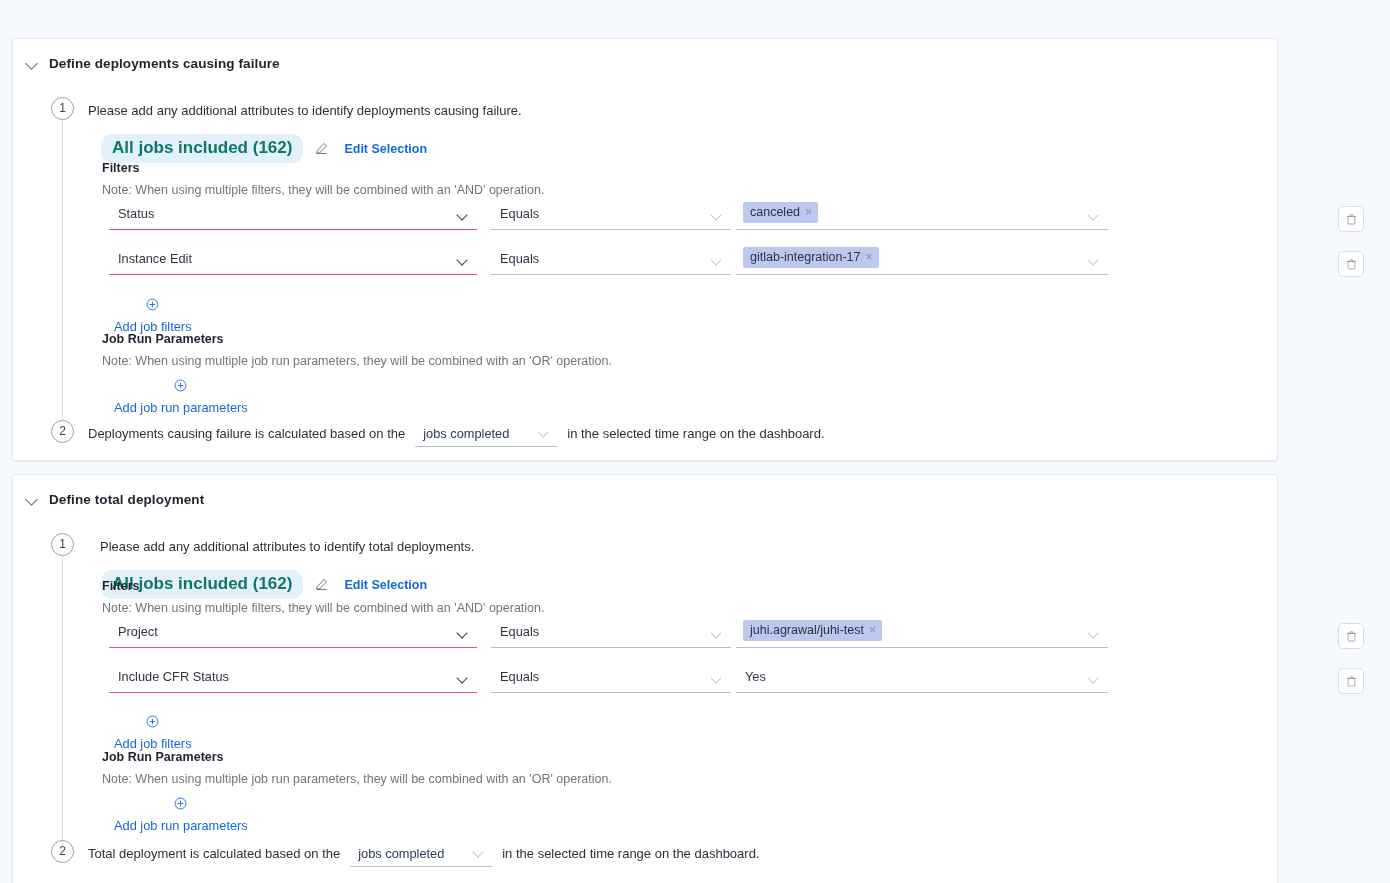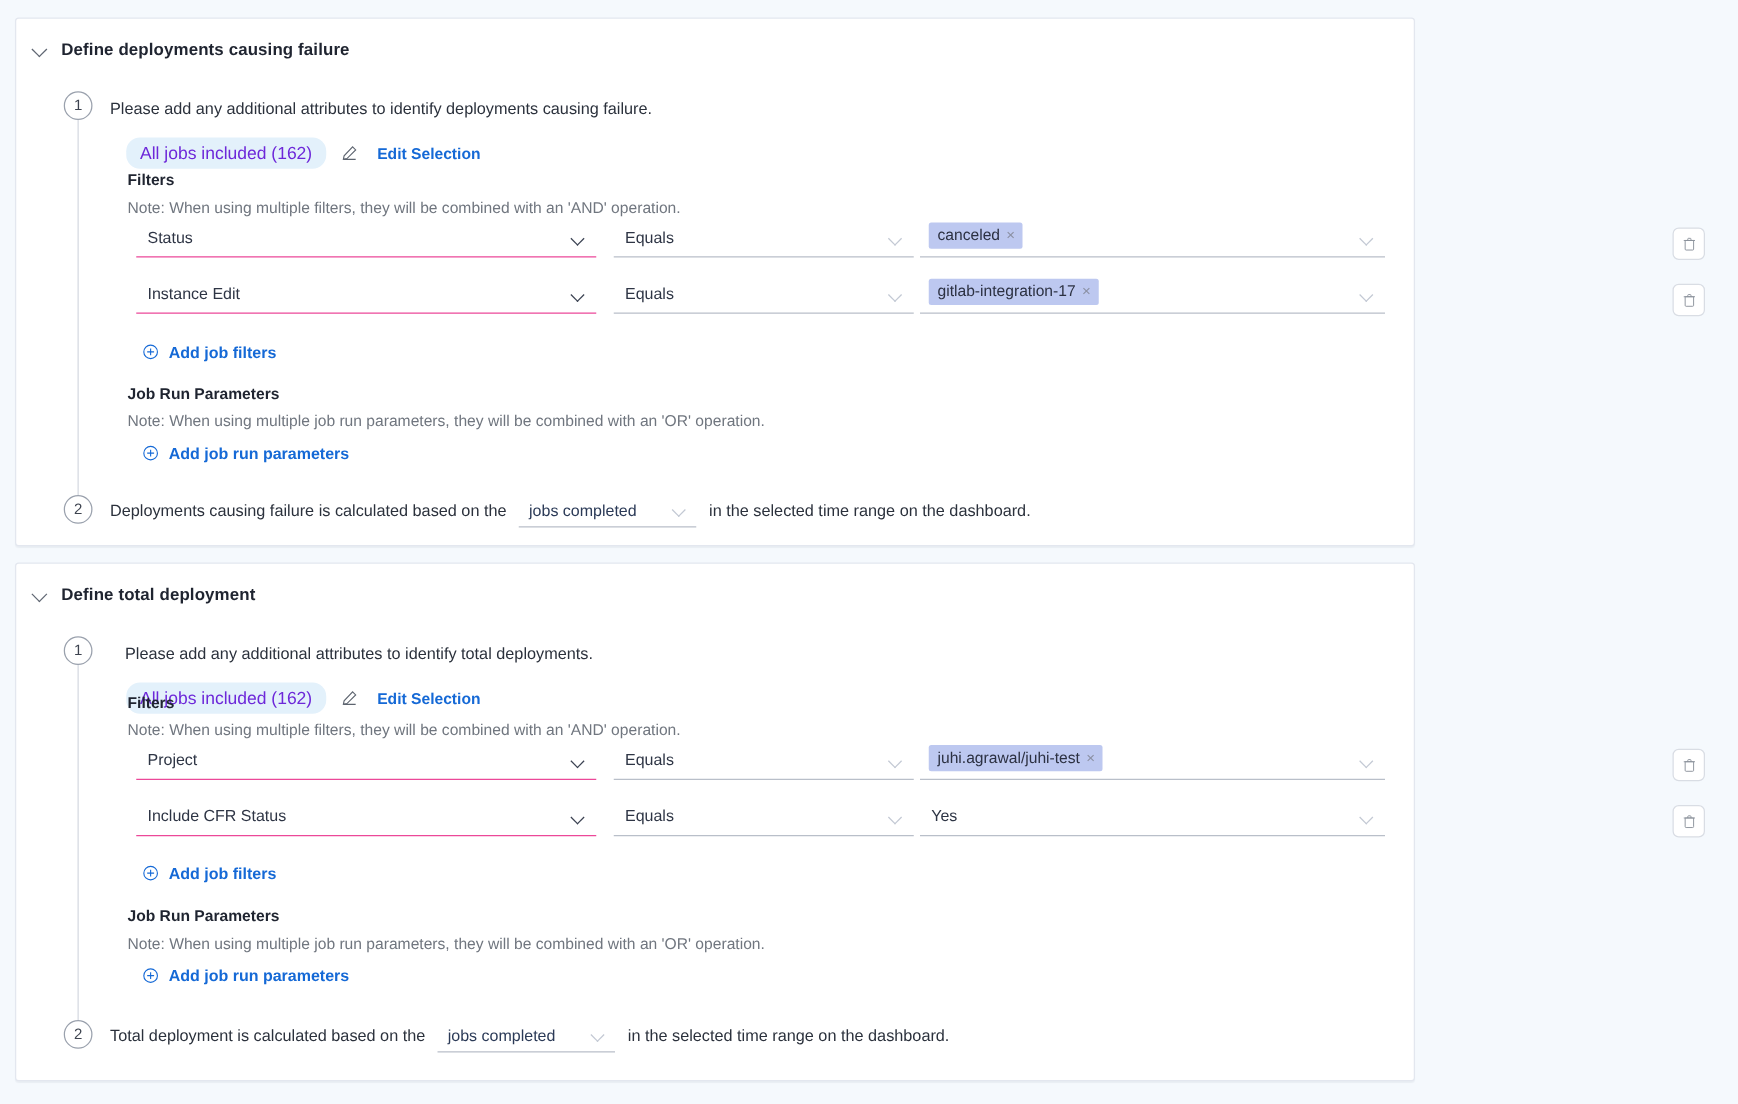--- a/index.html
+++ b/index.html
@@ -8,25 +8,26 @@
     width: 1390px; height: 883px;
     background: #f5f9fd;
     font-family: "Liberation Sans", sans-serif;
     -webkit-font-smoothing: antialiased;
   }
   .page { position: relative; width: 1390px; height: 883px; overflow: hidden; }
 
   .card {
     position: absolute;
     left: 12px;
-    width: 1120px;
+    width: 1266px;
     background: #ffffff;
     border: 1px solid #e3e7ef;
     border-radius: 3px;
     box-shadow: 0 1px 1px rgba(20,30,60,0.05);
+    margin-top: 24px;
   }
   #card-failure { top: 14px; height: 423px; }
   #card-total   { top: 450px; height: 415px; }
 
   
   .section-header {
     display: flex; align-items: center;
     gap: 10px;
     padding: 14px 0 0 13px;
     height: 34px;
@@ -66,24 +67,25 @@
     z-index: 1;
   }
   .step-text {
     font-size: 13px; color: #2b313c;
   }
 
   
   .chip {
     display: inline-block;
     background: #e3f1fb;
-    color: #6d28d9;
-    font-size: 14px;
+    color: #0f766e;
+    font-size: 17px;
     border-radius: 11px;
     padding: 4px 11px 5px 11px;
+    font-weight: bold;
   }
   .edit-selection {
     display: inline-flex; align-items: center; gap: 16px;
     color: #1569d6; font-size: 12.5px; font-weight: bold;
     cursor: pointer;
   }
   .pencil-icon { width: 13px; height: 13px; flex: none; display:block; }
 
   .sub-label { font-size: 12.5px; font-weight: bold; color: #1f2430; }
   .note { font-size: 12.5px; color: #6e7embed; }
@@ -141,22 +143,23 @@
     background: #fff;
     display: flex; align-items: center; justify-content: center;
     cursor: pointer;
   }
   .trash-icon { width: 11px; height: 12px; display: block; }
 
   
   .add-link {
     position: absolute;
     display: inline-flex; align-items: center; gap: 8px;
-    color: #1569d6; font-size: 12.8px; font-weight: bold;
+    color: #1569d6; font-size: 12.8px; font-weight: normal;
     cursor: pointer;
+    flex-direction: column;
   }
   .plus-icon { width: 13px; height: 13px; flex: none; display: block; }
 
   
   .inline-select {
     position: relative;
     display: inline-block;
     border-bottom: 1px solid #b9bfc9;
     vertical-align: -6px;
   }

